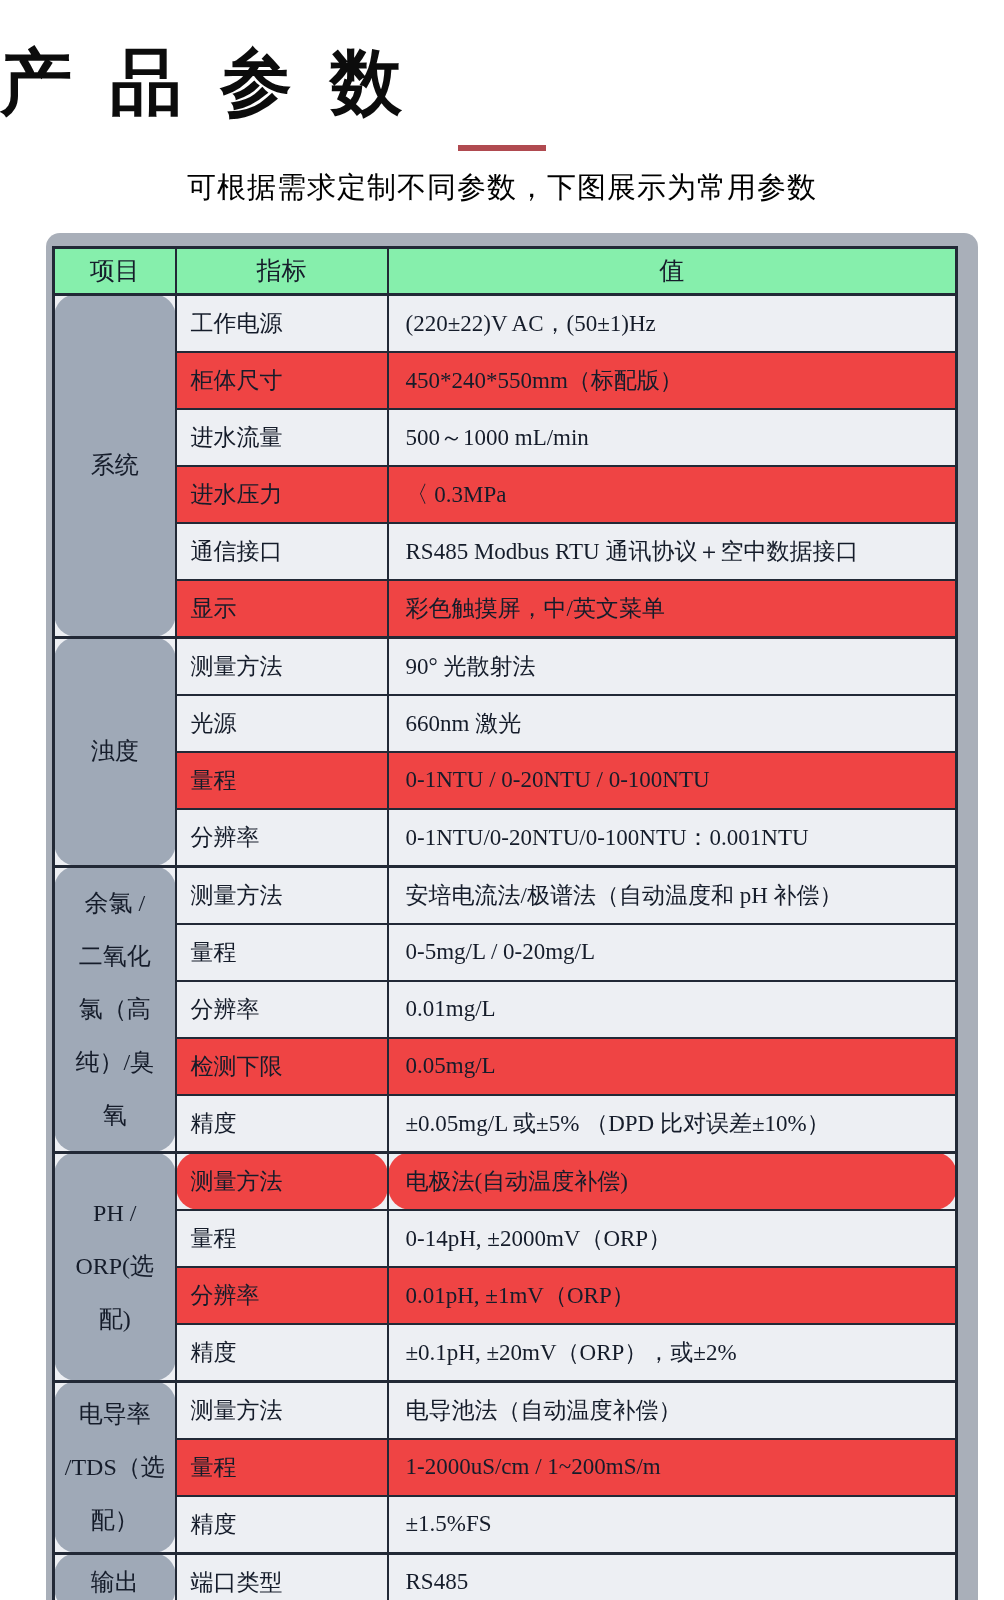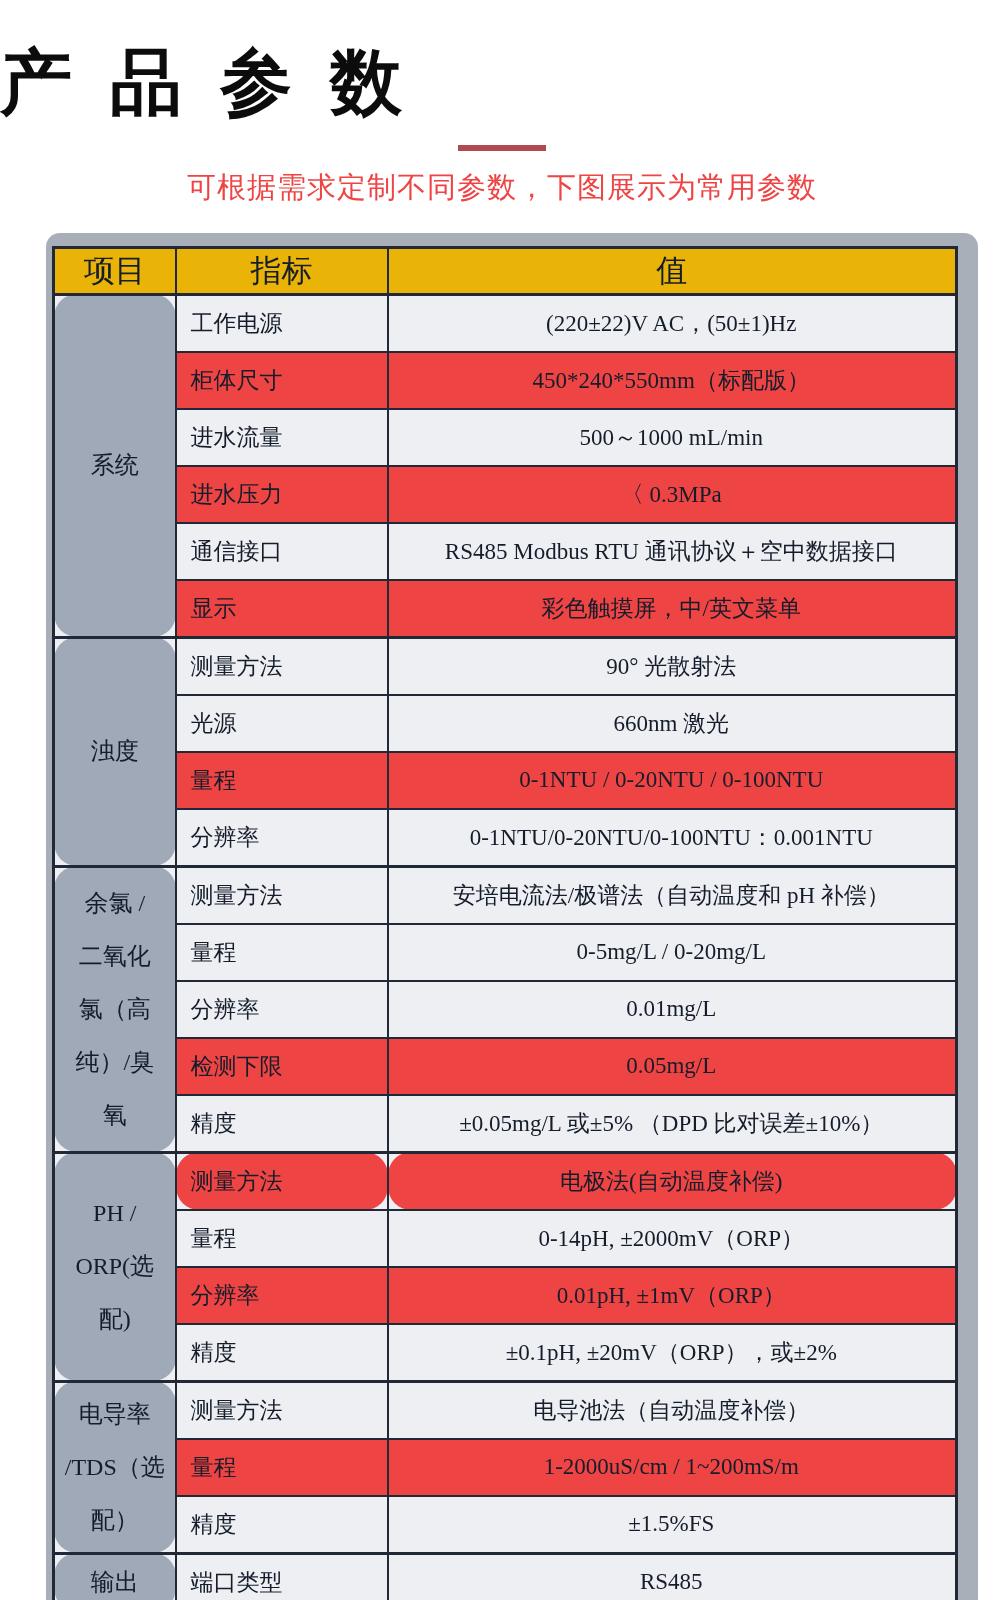--- a/index.html
+++ b/index.html
@@ -25,21 +25,21 @@
   }
   .divider {
     width: 88px;
     height: 6px;
     background: #b04a50;
     margin: 20px auto 0 auto;
   }
   .subtitle {
     text-align: center;
     font-size: 29px;
-    color: #ef4444;
+    color: #000000;
     margin-top: 17px;
     letter-spacing: 1px;
   }
 
   .panel {
     box-sizing: border-box;
     width: 932px;
     margin: 25px 0 0 46px;
     background: #a9afb9;
     border-radius: 14px;
@@ -53,23 +53,23 @@
     border: 3px solid #222936;
     background: #edeff3;
   }
   col.c-item { width: 122px; }
   col.c-indicator { width: 212px; }
 
   th, td { border: 2px solid #222936; }
 
   thead th {
     height: 42px;
-    background: #eab308;
+    background: #86efac;
     font-weight: 400;
-    font-size: 31px;
+    font-size: 25px;
     text-align: center;
     color: #151c2a;
   }
 
   tbody td { height: 53px; font-size: 23px; }
 
   tr.group-start td { border-top: 3px solid #222936; border-radius: 23px; }
 
   td.group-cell {
     background: #9fa9b7;
@@ -80,23 +80,22 @@
   }
   .group-line { line-height: 53px; font-size: 24px; white-space: nowrap; }
 
   td.ind {
     background: #edeff3;
     padding-left: 14px;
     color: #151c2a;
   }
   td.val {
     background: #edeff3;
-    padding-left: 0;
-    color: #151c2a;
-    text-align: center;
+    padding-left: 17px;
+    color: #151c2a;
   }
   tr.shaded td.ind, tr.shaded td.val { background: #ef4444; margin-top: 28px; }
 </style>
 </head>
 <body>
 
 <div class="page">
 
   <div class="title">产 品 参 数</div>
   <div class="divider"></div>

